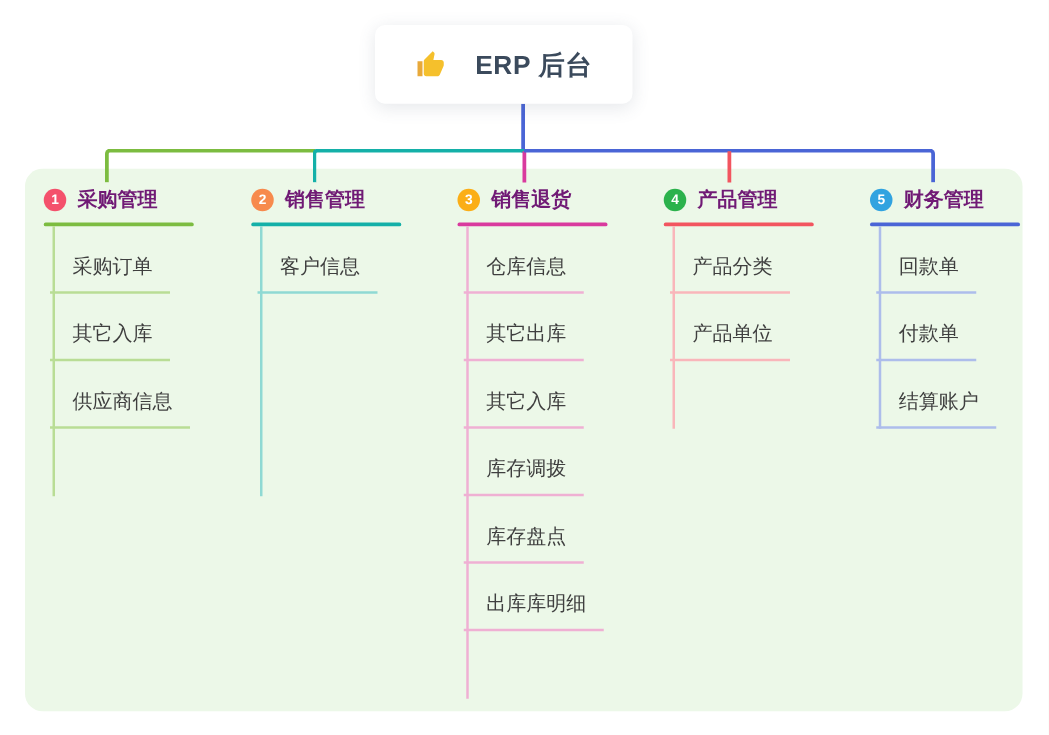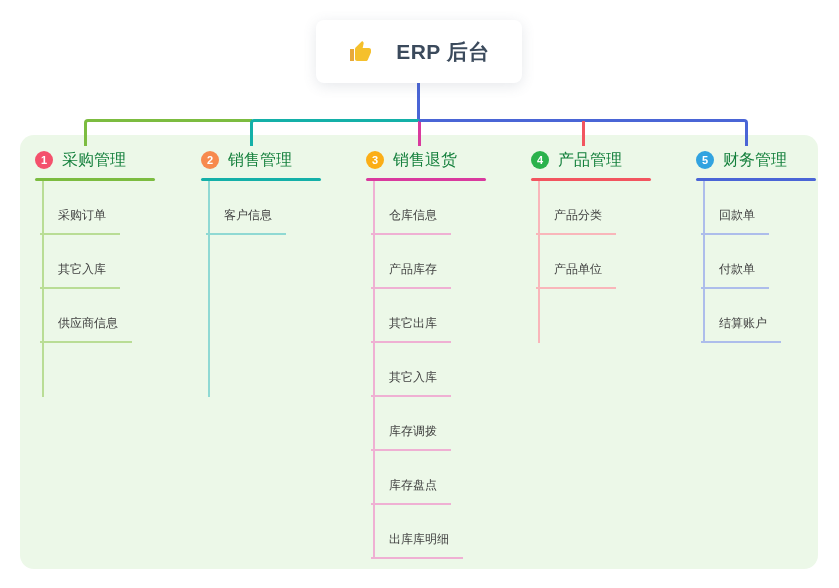--- a/index.html
+++ b/index.html
@@ -13,21 +13,21 @@
   .stage { position:absolute; left:0; top:0; width:839px; height:588px; }
 
   
   .panel {
     position:absolute; left:20px; top:135px; width:798px; height:434px;
     background:#ecf8e8; border-radius:14px;
   }
 
   
   .root-card {
-    position:absolute; left:316px; top:20px; width:206px; height:63px;
+    position:absolute; left:300px; top:20px; width:206px; height:63px;
     background:#ffffff; border-radius:8px;
     box-shadow:0 3px 14px rgba(80,90,110,0.14);
     display:flex; align-items:center; justify-content:center; gap:24px;
   }
   .root-card .root-label {
     font-size:21px; font-weight:600; color:#3b4a5c; letter-spacing:0.5px;
   }
   .root-card svg { display:block; }
 
   
@@ -38,31 +38,31 @@
 
   
   .col { position:absolute; top:148px; width:150px; }
   .branch-head { display:flex; align-items:center; gap:9px; height:24px; }
   .badge {
     width:18px; height:18px; border-radius:50%;
     color:#fff; font-size:11px; font-weight:bold;
     display:flex; align-items:center; justify-content:center;
     flex:0 0 18px;
   }
-  .branch-label { font-size:16px; font-weight:400; color:#15803d; white-space:nowrap; }
+  .branch-label { font-size:16px; font-weight:700; color:#701a75; white-space:nowrap; }
   .branch-underline { height:3px; border-radius:2px; margin-top:6px; }
 
   .children { position:relative; }
   .vline { position:absolute; left:7px; top:0; width:2px; }
   .child {
     height:54px; display:flex; align-items:flex-end; padding-left:5px;
   }
   .child-inner {
     border-bottom:2px solid; padding:0 14px 9px 18px;
-    font-size:12px; color:#3f3f3f; white-space:nowrap;margin-top:24px;
+    font-size:16px; color:#3f3f3f; white-space:nowrap;margin-top:24px;
   }
 </style>
 </head>
 <body>
 
 <div class="stage">
 
   <div class="panel"></div>
 
   <div class="cline" id="root-line" style="left: 417px; top: 83px; width: 3px; height: 39px; background: rgb(74, 101, 214);"></div>
@@ -121,23 +121,20 @@
           <span class="badge" style="background: rgb(251, 174, 23);">3</span>
           <span class="branch-label">销售退货</span>
         </div>
         <div class="branch-underline" style="background: rgb(217, 58, 158); width: 120px;"></div>
         <div class="children">
           <div class="vline" style="background: rgb(239, 176, 211); height: 378px;"></div>
           <div class="child">
             <span class="child-inner" style="border-bottom-color: rgb(239, 176, 211);">仓库信息</span>
           </div>
           <div class="child">
-            <span class="child-inner" style="border-bottom-color: rgb(239, 176, 211);">产品库存</span>
-          </div>
-          <div class="child">
             <span class="child-inner" style="border-bottom-color: rgb(239, 176, 211);">其它出库</span>
           </div>
           <div class="child">
             <span class="child-inner" style="border-bottom-color: rgb(239, 176, 211);">其它入库</span>
           </div>
           <div class="child">
             <span class="child-inner" style="border-bottom-color: rgb(239, 176, 211);">库存调拨</span>
           </div>
           <div class="child">
             <span class="child-inner" style="border-bottom-color: rgb(239, 176, 211);">库存盘点</span>

